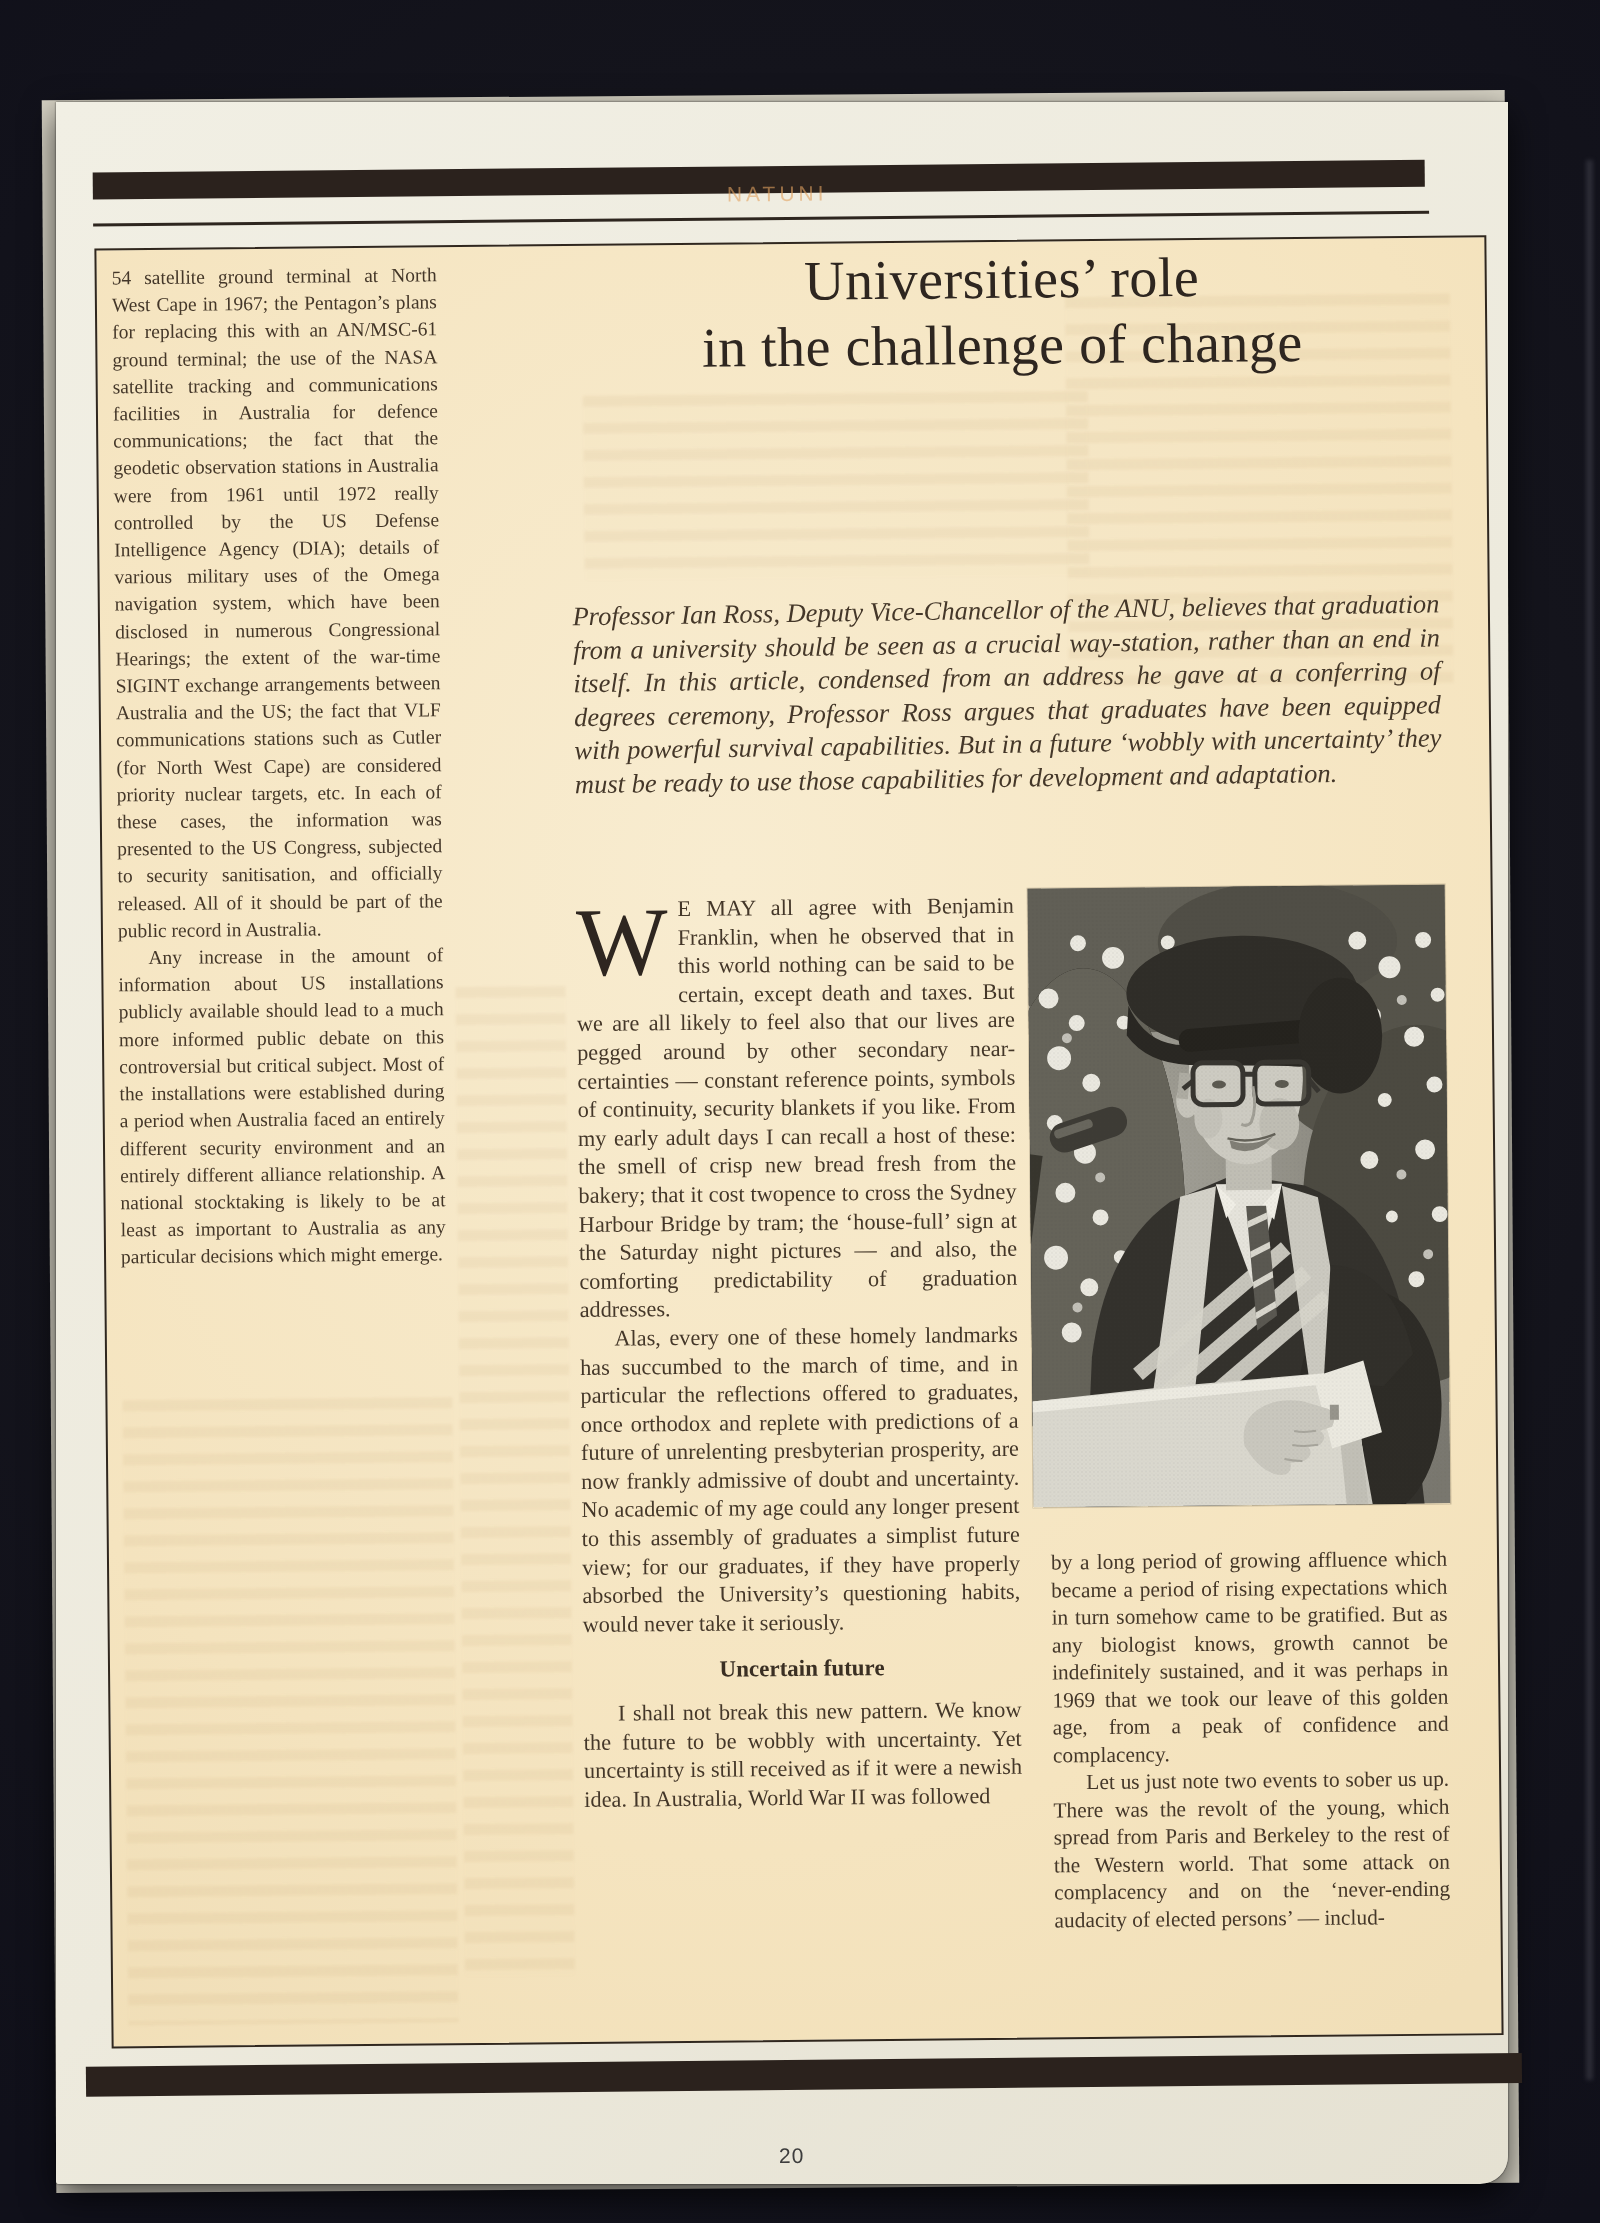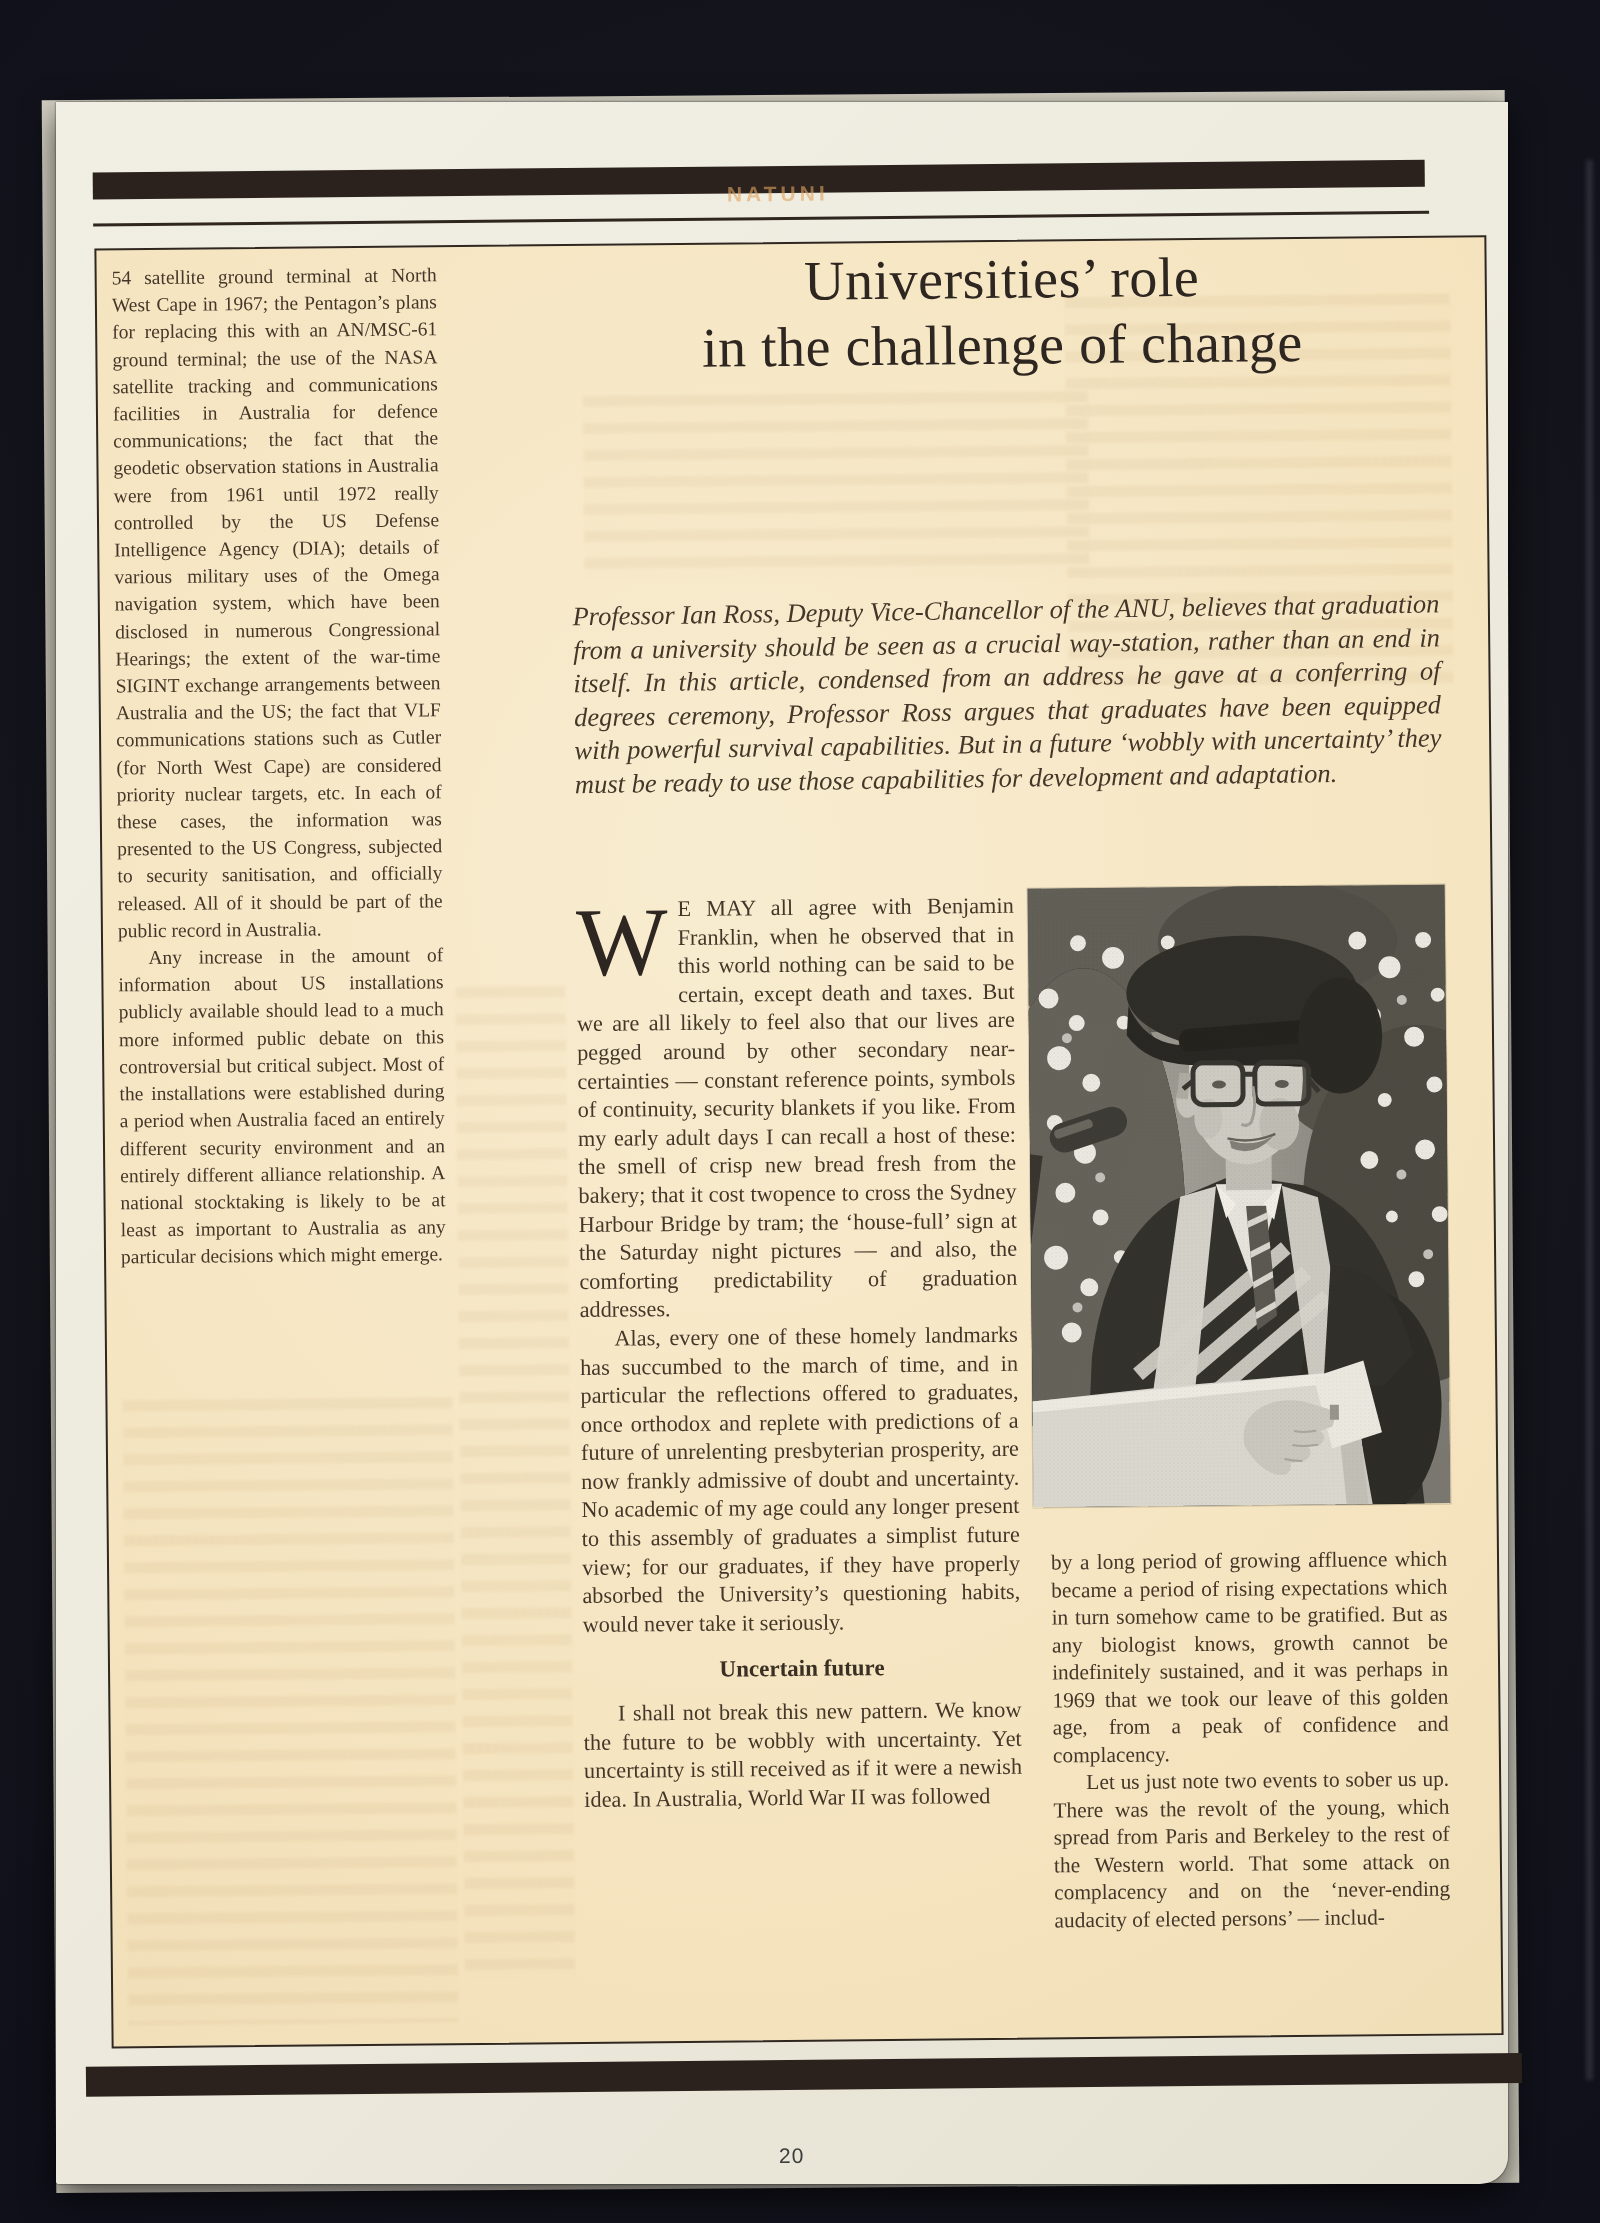--- a/index.html
+++ b/index.html
@@ -16,21 +16,21 @@
     position:absolute;left:56px;top:102px;width:1452px;height:2082px;
     background:linear-gradient(135deg,#f1efe4 0%,#edeadd 55%,#e5e1d2 100%);
     box-shadow:0 12px 34px rgba(0,0,0,.7), 0 0 2px rgba(0,0,0,.8);
     border-radius:0 0 28px 3px;
   }
   .printed{position:absolute;inset:0;transform:rotate(-.55deg);transform-origin:50% 50%;}
 
   .topbar{position:absolute;left:46px;top:64px;width:1332px;height:27px;background:#2b221d;}
   .thinrule{position:absolute;left:46px;top:115px;width:1336px;height:3px;background:#2e261f;}
   .watermark{position:absolute;left:680px;top:80px;
-    font-family:"Liberation Sans",sans-serif;font-weight:bold;font-size:21px;
+    font-family:"Liberation Sans",sans-serif;font-weight:normal;font-size:21px;
     letter-spacing:4px;color:#e2a361;opacity:.6;}
   .botbar{position:absolute;left:21px;top:1958px;width:1436px;height:30px;background:#2b221d;}
   .pagenum{position:absolute;left:0;top:2042px;width:1452px;text-align:center;
     font-family:"Liberation Sans",sans-serif;font-size:21px;color:#3d3d3d;letter-spacing:1px;}
 
   .panel{
     position:absolute;left:47px;top:140px;width:1388px;height:1796px;
     border:2px solid #30271e;
     background:radial-gradient(ellipse 1200px 1400px at 45% 35%, #f8ecd0 0%, #f5e4bf 70%, #f1dfb8 100%);
   }

